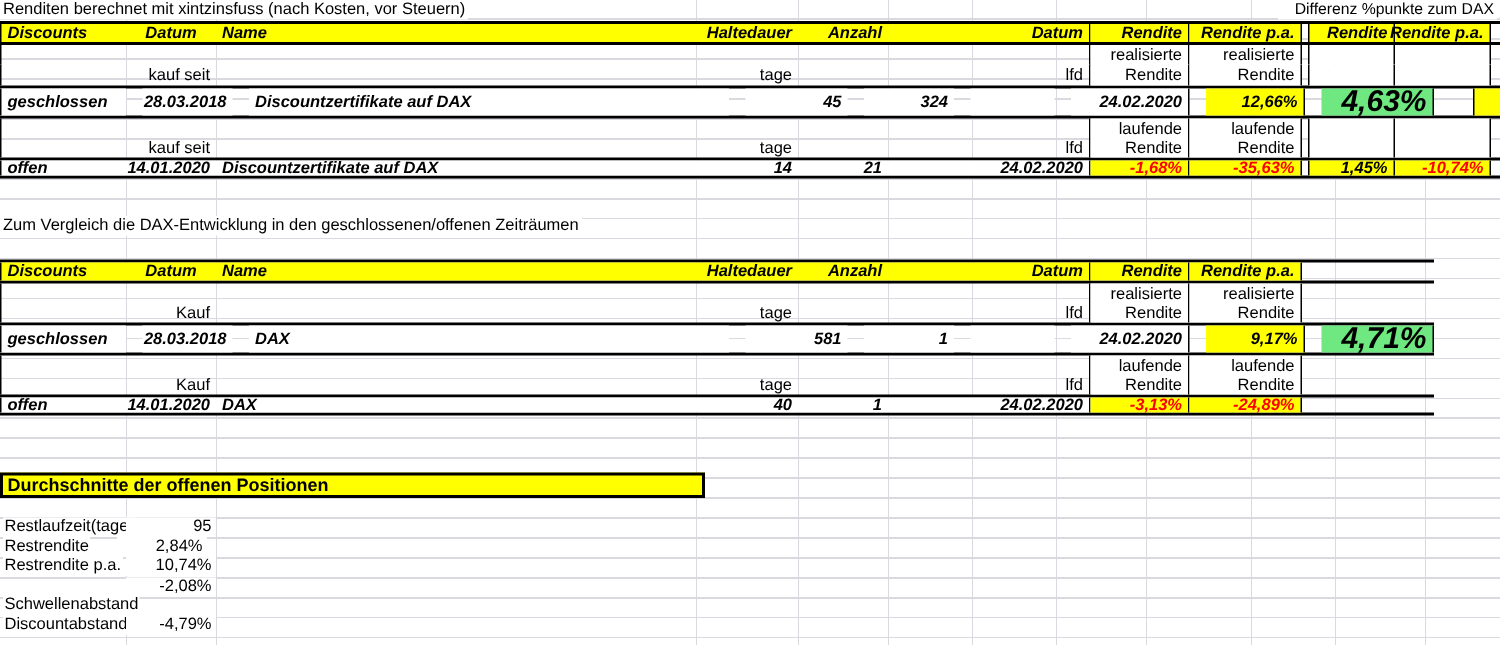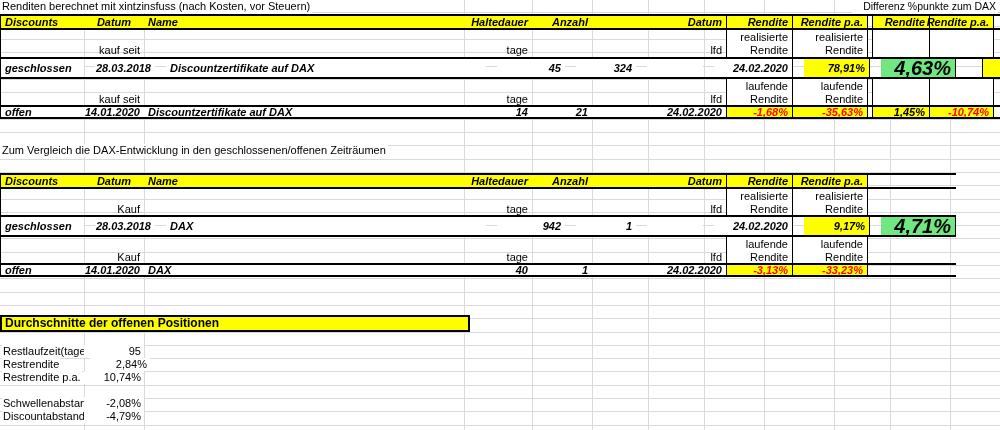--- a/index.html
+++ b/index.html
@@ -106,21 +106,21 @@
     </div>
 
     <div class="row h22 bt2 bb2">
       <div class="c al bi wbg wA vl">geschlossen</div>
       <div class="c ar bi wbg wB">28.03.2018</div>
       <div class="c al bi wbg wC">Discountzertifikate auf DAX</div>
       <div class="c ar bi wbg wD">45</div>
       <div class="c ar bi wbg wE">324</div>
       <div class="wbg wF"></div>
       <div class="c ar bi wbg wG vr">24.02.2020</div>
-      <div class="c ar bi yl wH vr">78,91%</div>
+      <div class="c ar bi yl wH vr">12,66%</div>
       <div class="c ar bi big gr wI vr">4,63%</div>
       <div class="wGap"></div>
       <div class="c ar bi neg yl wJ vl vr">-4,34%</div>
       <div class="c ar bi big neg gr wK vr">-0,08%</div>
     </div>
 
     <div class="row h13">
       <div class="wSpan vl vr"></div>
       <div class="c ar wbg wH vr">laufende</div>
       <div class="c ar wbg wI vr">laufende</div>
@@ -189,21 +189,21 @@
       <div class="wF"></div>
       <div class="c ar wG vr">lfd</div>
       <div class="c ar wbg wH vr">Rendite</div>
       <div class="c ar wbg wI vr">Rendite</div>
     </div>
 
     <div class="row h22 bt2 bb2">
       <div class="c al bi wbg wA vl">geschlossen</div>
       <div class="c ar bi wbg wB">28.03.2018</div>
       <div class="c al bi wbg wC">DAX</div>
-      <div class="c ar bi wbg wD">942</div>
+      <div class="c ar bi wbg wD">581</div>
       <div class="c ar bi wbg wE">1</div>
       <div class="wbg wF"></div>
       <div class="c ar bi wbg wG vr">24.02.2020</div>
       <div class="c ar bi yl wH vr">9,17%</div>
       <div class="c ar bi big gr wI vr">4,71%</div>
     </div>
 
     <div class="row h13">
       <div class="wSpan vl vr"></div>
       <div class="c ar wbg wH vr">laufende</div>
@@ -223,36 +223,36 @@
 
     <div class="row h14 bt2 bb2">
       <div class="c al bi wbg wA vl">offen</div>
       <div class="c ar bi wbg wB">14.01.2020</div>
       <div class="c al bi wbg wC">DAX</div>
       <div class="c ar bi wbg wD">40</div>
       <div class="c ar bi wbg wE">1</div>
       <div class="wbg wF"></div>
       <div class="c ar bi wbg wG vr">24.02.2020</div>
       <div class="c ar bi neg yl wH vr">-3,13%</div>
-      <div class="c ar bi neg yl wI vr">-33,23%</div>
+      <div class="c ar bi neg yl wI vr">-24,89%</div>
     </div>
   </div>
 
   <div class="abs avgbox">Durchschnitte der offenen Positionen</div>
 
   <div class="abs" style="left:0;top:345px;width:300px;">
     <div style="position:absolute;left:2px;top:0;" class="statlabel">Restlaufzeit(tage)</div>
     <div style="position:absolute;left:84px;top:0;" class="statval">95</div>
 
     <div style="position:absolute;left:2px;top:13px;" class="statlabel">Restrendite</div>
-    <div style="position:absolute;left:90px;top:13px;" class="statval">2,84%</div>
+    <div style="position:absolute;left:78px;top:13px;" class="statval">2,84%</div>
 
     <div style="position:absolute;left:2px;top:26px;" class="statlabel">Restrendite p.a.</div>
     <div style="position:absolute;left:84px;top:26px;" class="statval">10,74%</div>
 
     <div style="position:absolute;left:2px;top:52px;" class="statlabel">Schwellenabstand</div>
-    <div style="position:absolute;left:84px;top:52px;" class="statval">-2,08%</div>
+    <div style="position:absolute;left:84px;top:40px;" class="statval">-2,08%</div>
 
     <div style="position:absolute;left:2px;top:65px;" class="statlabel">Discountabstand</div>
     <div style="position:absolute;left:84px;top:65px;" class="statval">-4,79%</div>
   </div>
 
 </div>
 
 </body></html>

